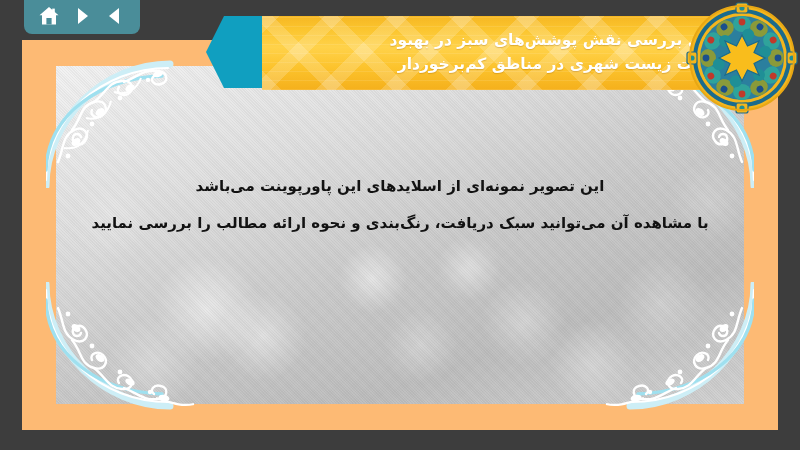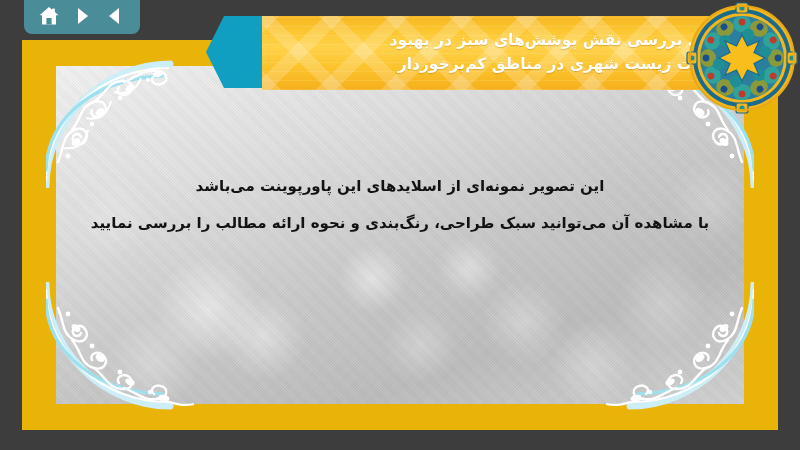--- a/index.html
+++ b/index.html
@@ -35,21 +35,21 @@
     display:flex; align-items:center; justify-content:center;
     cursor:pointer;
   }
   .nav-btn svg { display:block; }
 
   
   .slide {
     position:absolute;
     left:22px; top:40px;
     width:756px; height:390px;
-    background:#eab308;
+    background:#fdba74;
     overflow:hidden;
     padding-left:36px;
   }
   
   .slide::before {
     content:"";
     position:absolute; inset:0;
     background-image:
       radial-gradient(circle, rgba(255,255,255,.16) 0.5px, transparent 0.6px);
     background-size:4px 4px;
@@ -299,21 +299,21 @@
           <circle cx="22" cy="98" r="2.4"></circle>
           <circle cx="46" cy="66" r="2.4"></circle>
           <circle cx="74" cy="40" r="2.4"></circle>
           <circle cx="104" cy="20" r="2.2"></circle>
         </g>
       </svg>
     </div>
 
     <div class="body-text">
       <div class="body-line">این تصویر نمونه‌ای از اسلایدهای این پاورپوینت می‌باشد</div>
-      <div class="body-line">با مشاهده آن می‌توانید سبک طراحی، رنگ‌بندی و نحوه ارائه مطالب را بررسی نمایید</div>
+      <div class="body-line">با مشاهده آن می‌توانید سبک دریافت، رنگ‌بندی و نحوه ارائه مطالب را بررسی نمایید</div>
     </div>
 
   </div>
 
   <div class="banner-wrap">
     <div class="banner-arrow">
       <svg width="60" height="72" viewBox="0 0 60 72">
         <path d="M60 0 L18 0 L0 36 L18 72 L60 72 Z" fill="#109fc0"></path>
       </svg>
     </div>

